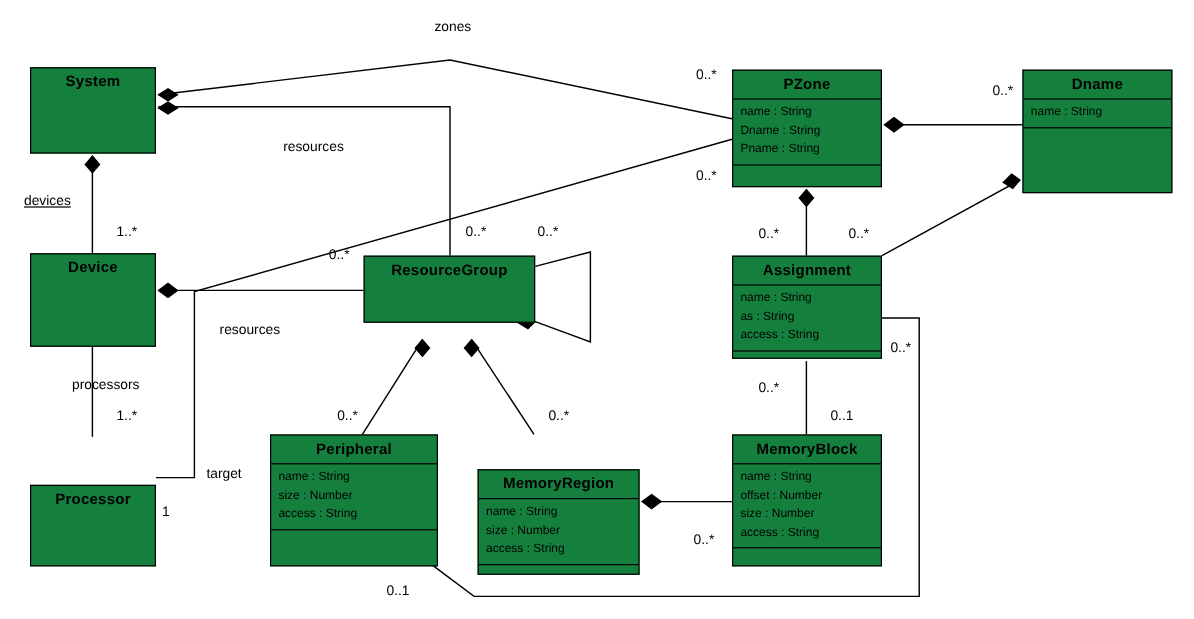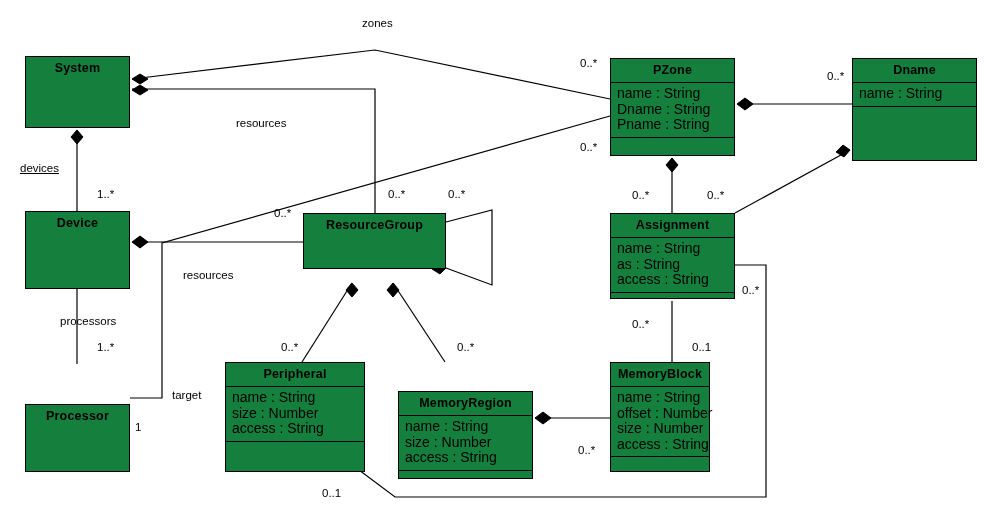--- a/index.html
+++ b/index.html
@@ -41,21 +41,21 @@
     color: #000000;
     padding: 4px 4px 5px 4px;
     letter-spacing: 0.2px;
   }
   .uml-sep {
     height: 0;
     border-top: 1px solid #000000;
   }
   .uml-attrs {
     padding: 3px 2px 4px 6px;
-    font-size: 14px;
+    font-size: 10px;
     line-height: 15.5px;
     color: #000000;
   }
   .uml-attr {
     white-space: nowrap;
   }
   .uml-ops {
     flex: 1 1 auto;
     min-height: 12px;
   }
@@ -204,21 +204,21 @@
     <div class="uml-sep"></div>
     <div class="uml-attrs">
       <div class="uml-attr">name : String</div>
       <div class="uml-attr">size : Number</div>
       <div class="uml-attr">access : String</div>
     </div>
     <div class="uml-sep"></div>
     <div class="uml-ops"></div>
   </div>
 
-  <div class="uml-class" style="left:610px; top:362px; width:100px; height:110px;">
+  <div class="uml-class" style="left:610px; top:362px; width:125px; height:110px;">
     <div class="uml-name">MemoryBlock</div>
     <div class="uml-sep"></div>
     <div class="uml-attrs">
       <div class="uml-attr">name : String</div>
       <div class="uml-attr">offset : Number</div>
       <div class="uml-attr">size : Number</div>
       <div class="uml-attr">access : String</div>
     </div>
     <div class="uml-sep"></div>
     <div class="uml-ops"></div>

